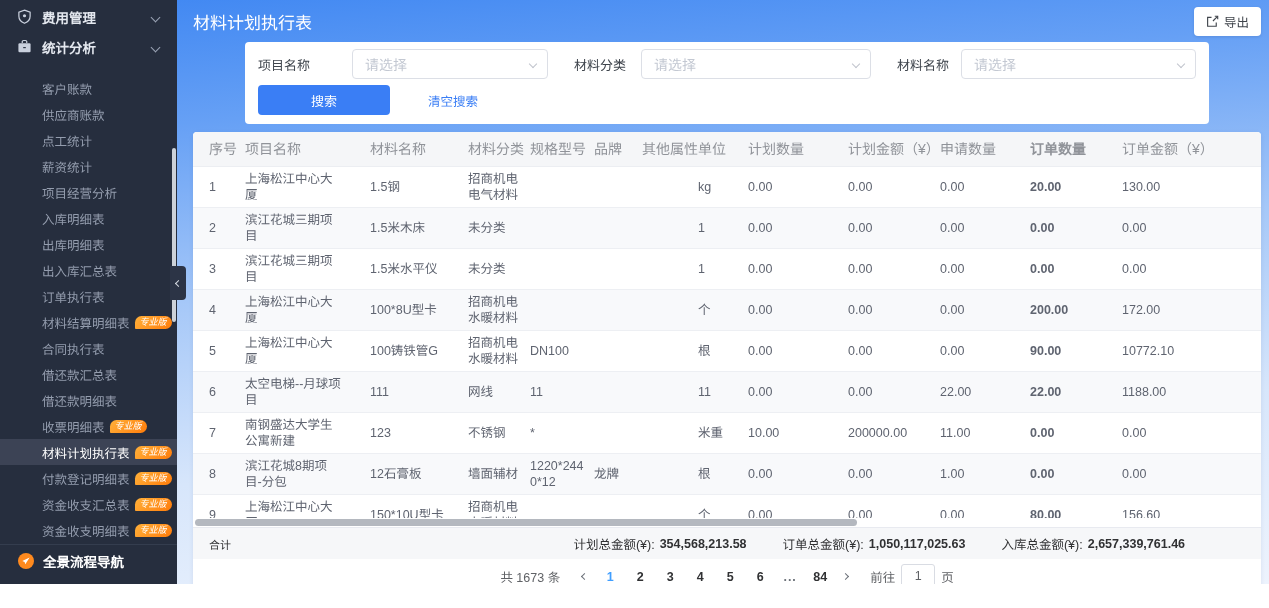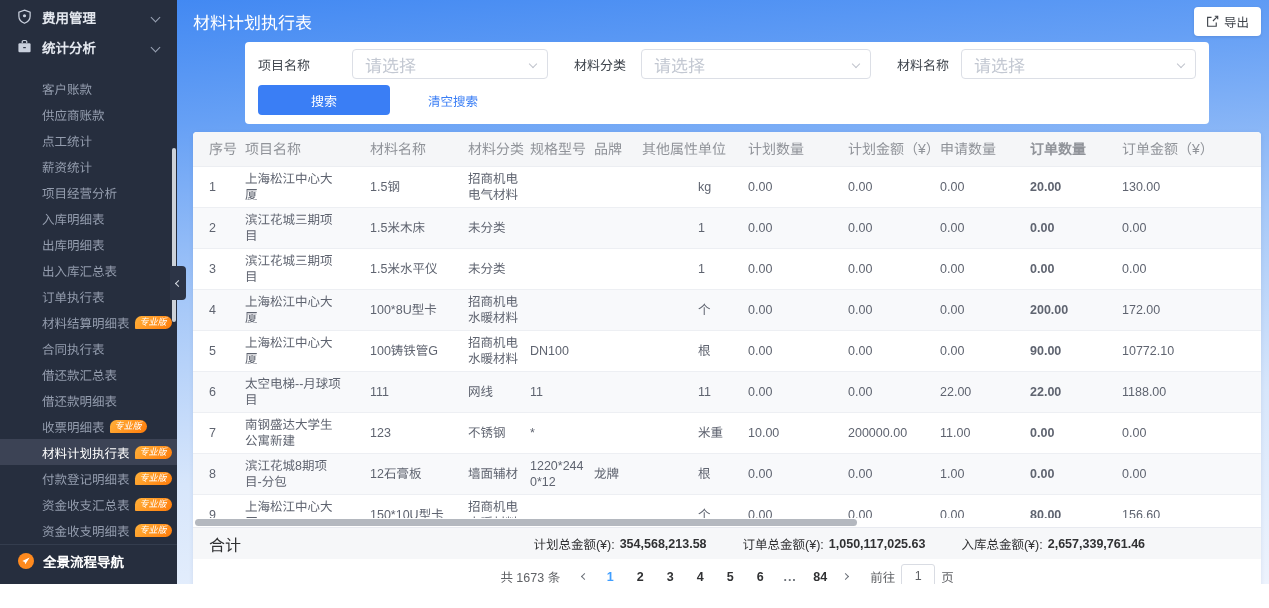--- a/index.html
+++ b/index.html
@@ -48,21 +48,21 @@
                 border:none; border-radius:4px; color:#40454c; font-size:12.5px; cursor:pointer;
                 box-shadow:0 1px 3px rgba(30,60,120,.18); font-family:inherit; }
   .exp-ico { display:inline-flex; }
 
   .filter-card { background:#ffffff; border-radius:4px; margin:0 52px 8px 52px; padding:7px 13px 9px; }
   .filter-row { display:flex; align-items:center; column-gap:26px; }
   .f-group { display:flex; align-items:center; }
   .f-label { color:#3f454d; font-size:13px; font-weight:500; white-space:nowrap; }
   .select { position:relative; height:30px; border:1px solid #dcdfe6; border-radius:4px; background:#fff;
             display:flex; align-items:center; padding:0 26px 0 12px; cursor:pointer; }
-  .select .ph { color:#c3c8d2; font-size:17px; }
+  .select .ph { color:#c3c8d2; font-size:14px; }
   .sel-chev { position:absolute; right:11px; top:11px; width:6px; height:6px; color:#c0c4cc;
               border-right:1.3px solid currentColor; border-bottom:1.3px solid currentColor; transform:rotate(45deg); }
   .f-group.f0 .select { width:196px; margin-left:42px; }
   .f-group.f1 .select { width:230px; margin-left:15px; }
   .f-group.f2 .select { width:235px; margin-left:12px; }
   .btn-row { margin-top:6px; display:flex; align-items:center; }
   .search-btn { width:132px; height:30px; background:#3a7ef5; color:#fff; border:none; border-radius:4px;
                 font-size:13px; cursor:pointer; font-family:inherit; }
   .clear-link { margin-left:38px; color:#3a7ef5; font-size:12.5px; cursor:pointer; text-decoration:none; }
 
@@ -84,22 +84,22 @@
   .data-table th:nth-child(7), .data-table td:nth-child(7) { width:56px; }
   .data-table th:nth-child(8), .data-table td:nth-child(8) { width:50px; }
   .data-table th:nth-child(9), .data-table td:nth-child(9) { width:100px; }
   .data-table th:nth-child(10), .data-table td:nth-child(10) { width:92px; }
   .data-table th:nth-child(11), .data-table td:nth-child(11) { width:90px; }
   .data-table th:nth-child(12), .data-table td:nth-child(12) { width:92px;font-weight:bold; }
   .data-table tbody tr:nth-child(even) { background:#f8f9fb; }
   .h-scroll { height:9px; position:relative; background:#fff; }
   .h-thumb { position:absolute; left:2px; top:1px; width:62%; height:7px; background:#b4b8bf; border-radius:4px; cursor:pointer; }
   .summary-row { height:32px; background:#f6f7f9; border-top:1px solid #e8eaf0; display:flex; align-items:center; }
-  .sum-label { padding-left:16px; color:#303133; font-size:16px; }
-  .totals { margin-left:auto; display:flex; align-items:center; gap:36px; padding-right:116px; }
+  .sum-label { padding-left:16px; color:#303133; font-size:11px; }
+  .totals { margin-left:auto; display:flex; align-items:center; gap:36px; padding-right:76px; }
   .t-group { display:flex; align-items:center; gap:5px; }
   .t-label { color:#303133; font-size:12.5px; }
   .t-value { color:#303133; font-size:12.5px; font-weight:600; }
   .pagination { height:34px; background:#fff; display:flex; align-items:center; justify-content:center; }
   .pg-total { color:#606266; font-size:12.5px; margin-right:14px; }
   .pg-arrow { color:#6b7078; margin:0 8px; cursor:pointer; display:inline-flex; align-items:center; }
   .page { display:inline-block; min-width:14px; text-align:center; margin:0 8px; color:#303133;
           font-size:12.5px; font-weight:600; cursor:pointer; }
   .page.active { color:#409eff; }
   .page.dots { color:#6b7078; letter-spacing:1px; }

